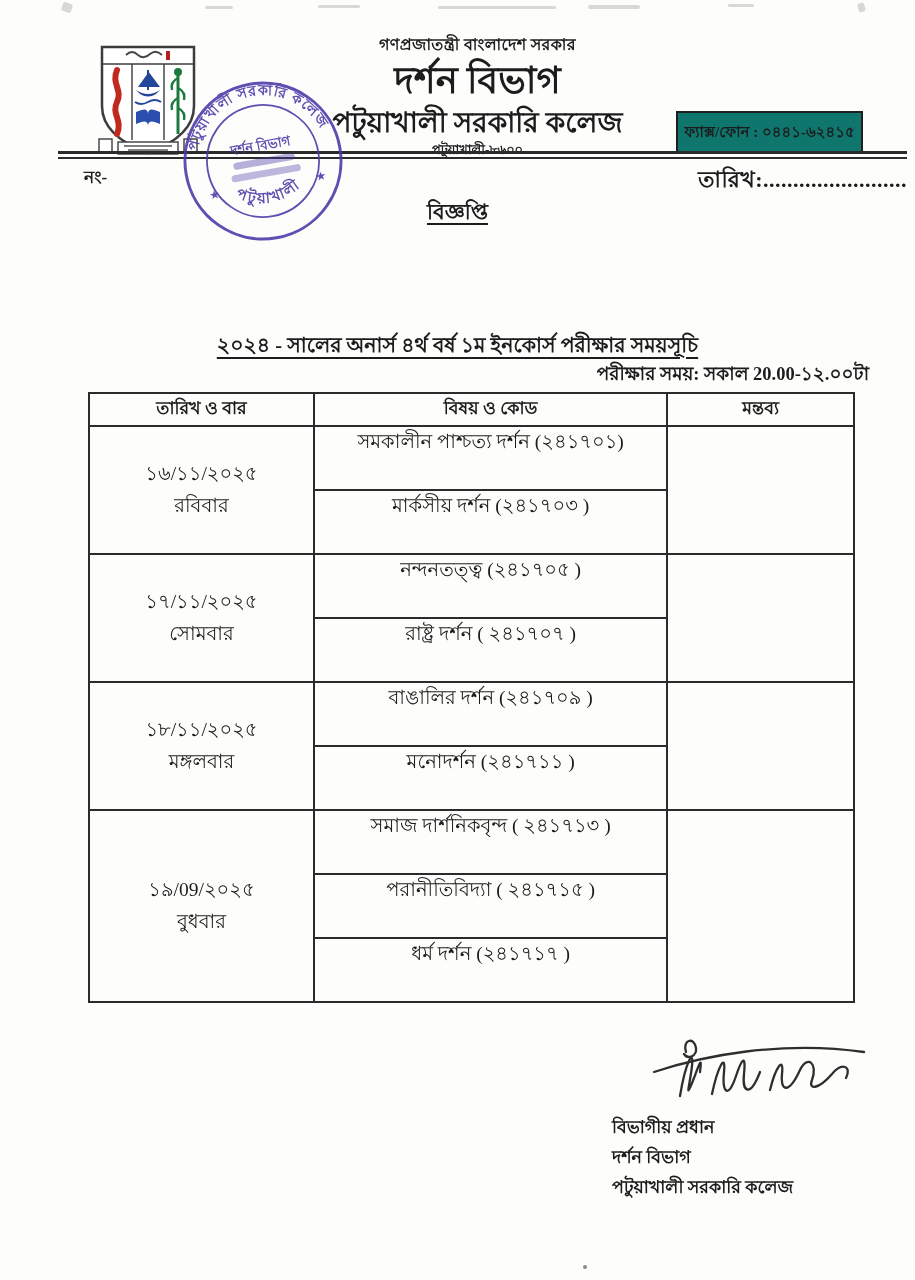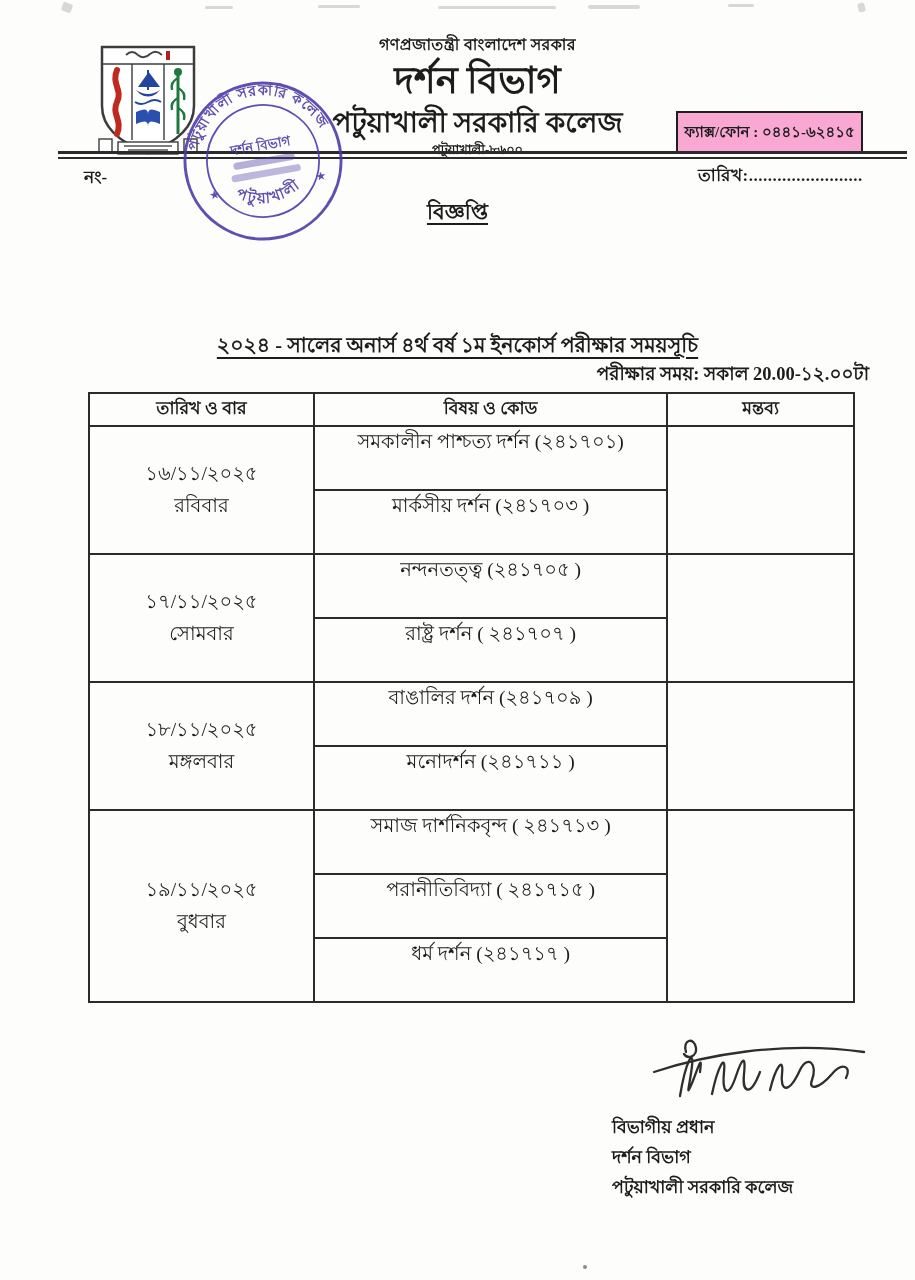--- a/index.html
+++ b/index.html
@@ -14,28 +14,28 @@
   .crest{position:absolute;left:96px;top:42px;width:104px;height:118px;}
   .stamp{position:absolute;left:178px;top:76px;width:170px;height:170px;transform:rotate(-10deg);opacity:.88;z-index:5;}
   .head-center{position:absolute;left:0;right:0;top:36px;text-align:center;line-height:1.15;margin-left:40px;}
   .govt-line{font-size:16px;font-weight:bold;letter-spacing:.3px;}
   .dept-line{font-size:37px;font-weight:bold;margin-top:6px;}
   .college-line{font-size:28px;font-weight:bold;margin-top:4px;}
   .addr-line{font-size:13px;font-weight:bold;margin-top:4px;}
   .fax-box{
     position:absolute;left:676px;top:111px;width:183px;height:38px;
     border:2px solid #1f1f1f;display:flex;align-items:center;justify-content:center;
-    font-size:15px;font-weight:bold;background:#f9a8d4;text-align:right;
+    font-size:15px;font-weight:bold;background:#0f766e;text-align:right;
   }
   .double-rule{
     position:absolute;left:58px;top:151px;width:849px;height:3px;
     border-top:3px solid #2b2b2b;border-bottom:2px solid #2b2b2b;
   }
   .memo-no{position:absolute;left:84px;top:164px;font-size:17px;font-weight:bold;}
-  .date-line{position:absolute;left:698px;top:162px;font-size:17px;font-weight:bold;letter-spacing:.5px;}
+  .date-line{position:absolute;left:698px;top:162px;font-size:22px;font-weight:bold;letter-spacing:.5px;}
   
   .notice-title{
     position:absolute;left:0;right:0;top:196px;text-align:center;
     font-size:21px;font-weight:bold;
   }
   .notice-title span{text-decoration:underline;text-underline-offset:4px;}
   .notice-body{
     position:absolute;left:82px;top:244px;width:792px;
     font-size:19.5px;line-height:1.72;text-align:justify;
   }
@@ -190,21 +190,21 @@
             <div>মঙ্গলবার</div>
           </td>
           <td class="c-subj">বাঙালির দর্শন (২৪১৭০৯ )</td>
           <td rowspan="2" class="c-remark"></td>
         </tr>
         <tr>
           <td class="c-subj">মনোদর্শন (২৪১৭১১ )</td>
         </tr>
         <tr>
           <td rowspan="3" class="c-date">
-            <div>১৯/১১/২০২৫</div>
+            <div>১৯/09/২০২৫</div>
             <div>বুধবার</div>
           </td>
           <td class="c-subj">সমাজ দার্শনিকবৃন্দ ( ২৪১৭১৩ )</td>
           <td rowspan="3" class="c-remark"></td>
         </tr>
         <tr>
           <td class="c-subj">পরানীতিবিদ্যা ( ২৪১৭১৫ )</td>
         </tr>
         <tr>
           <td class="c-subj">ধর্ম দর্শন (২৪১৭১৭ )</td>

